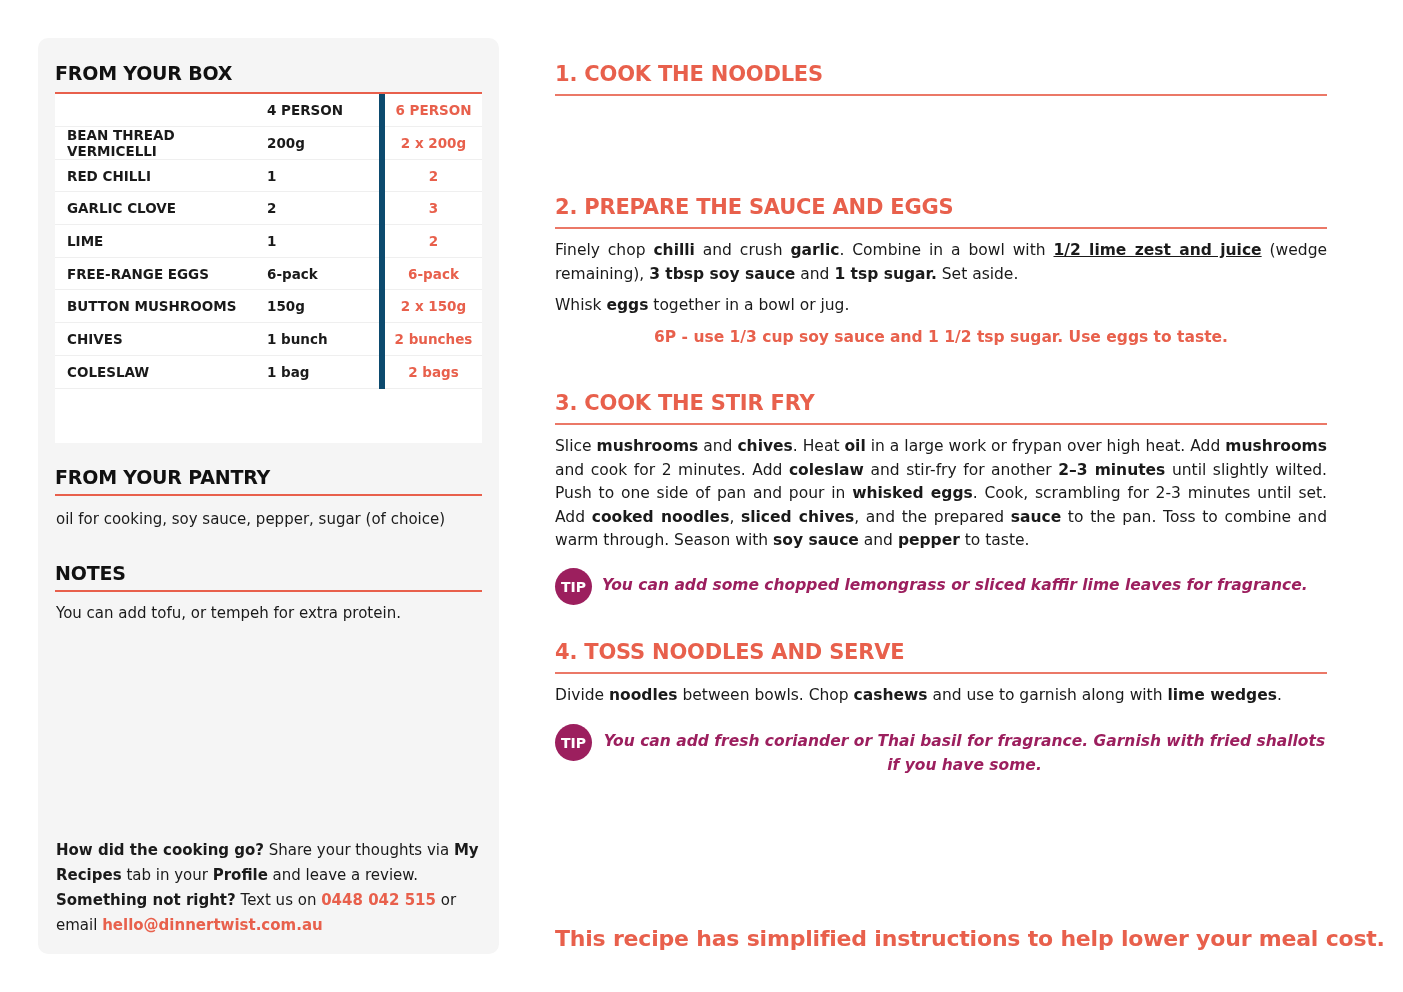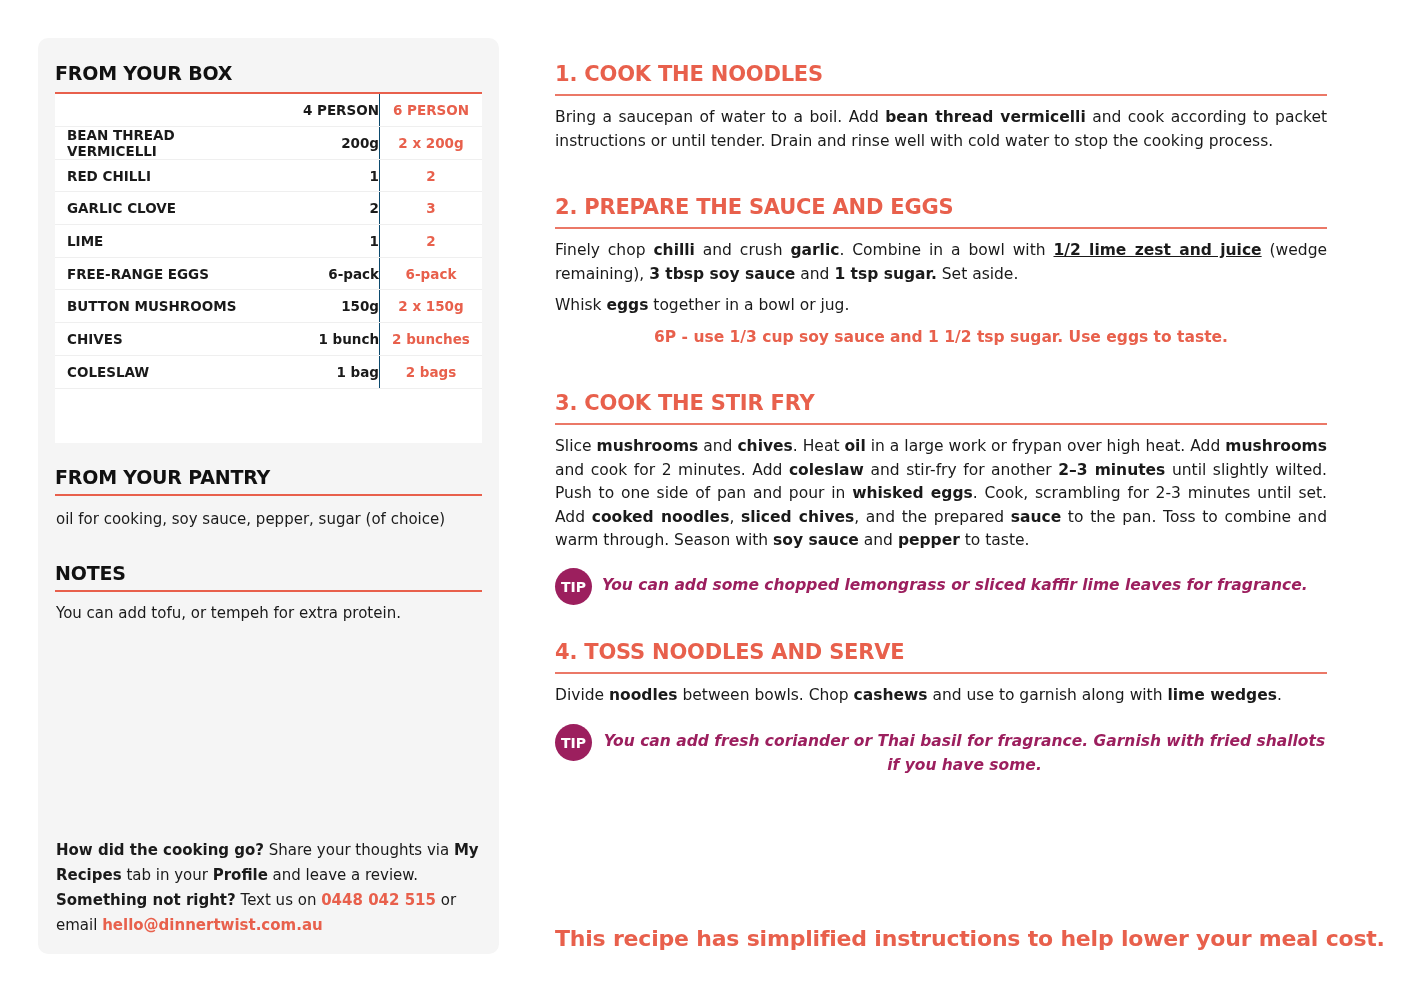--- a/index.html
+++ b/index.html
@@ -5,21 +5,21 @@
   html, body { margin:0; padding:0; background:#ffffff; }
   body { width:1403px; height:992px; position:relative; font-family:"DejaVu Sans", sans-serif; color:#1a1a1a; overflow:hidden; }
   .left-panel { position:absolute; left:38px; top:38px; width:461px; height:916px; background:#f5f5f5; border-radius:10px; }
   .sec-title { position:absolute; left:17px; font-size:19px; font-weight:bold; color:#111; letter-spacing:-0.2px; }
   .sec-rule { position:absolute; left:17px; width:427px; height:2px; background:#e8604c; }
   .table-box { position:absolute; left:17px; top:56px; width:427px; height:349px; background:#ffffff; }
   table.ing { border-collapse:collapse; width:427px; font-size:13.5px; font-weight:bold; }
   table.ing td, table.ing th { height:31.7px; padding:0; border-bottom:1px solid #efefef; }
   table.ing th { font-weight:bold; font-size:13.5px; }
   table.ing td.name { padding-left:12px; text-align:left; width:200px; color:#1a1a1a; }
-  table.ing td.q4, table.ing th.q4 { text-align:right; width:112px; color:#1a1a1a; border-right:1px solid #0c4a6e; }
+  table.ing td.q4, table.ing th.q4 { text-align:left; width:112px; color:#1a1a1a; border-right:6px solid #0c4a6e; }
   table.ing td.q6, table.ing th.q6 { text-align:center; color:#e8604c; }
   .para { position:absolute; font-size:15px; line-height:23.5px; }
   .right { position:absolute; left:555px; width:772px; }
   .step-title { font-size:21px; font-weight:bold; color:#e8604c; letter-spacing:-0.2px; }
   .step-rule { height:2px; background:#e8604c; margin-top:8px; opacity:0.85; }
   .step-text { font-size:15.5px; line-height:23.5px; text-align:justify; color:#1a1a1a; }
   .accent { color:#e8604c; font-weight:bold;text-align:center; }
   .tip-row { position:absolute; display:flex; align-items:flex-start; }
   .tip-badge { width:37px; height:37px; border-radius:50%; background:#9c1f5e; color:#fff; font-weight:bold; font-size:14px; display:flex; align-items:center; justify-content:center; flex:none; }
   .tip-text { color:#9c1f5e; font-style:italic; font-weight:bold; font-size:15.5px; line-height:23.5px; margin-left:10px; margin-top:6px;text-align:center; }
@@ -97,21 +97,20 @@
   <div class="para" style="left:18px; top:800px; width:425px; line-height:25px;">
     <b>How did the cooking go?</b><span> Share your thoughts via </span><b>My Recipes</b><span> tab in your </span><b>Profile</b><span> and leave a review.</span><br>
     <b>Something not right?</b><span> Text us on </span><span class="accent">0448 042 515</span><span> or email </span><span class="accent">hello@dinnertwist.com.au</span>
   </div>
 </div>
 
 <div id="steps">
     <div class="right" style="top: 62px;">
       <div class="step-title">1. COOK THE NOODLES</div>
       <div class="step-rule"></div>
-      <div class="step-text" style="margin-top: 10px;"><span>Bring a saucepan of water to a boil. Add </span><b>bean thread vermicelli</b><span> and cook according to packet instructions or until tender. Drain and rinse well with cold water to stop the cooking process.</span></div>
     </div>
     <div class="right" style="top: 195px;">
       <div class="step-title">2. PREPARE THE SAUCE AND EGGS</div>
       <div class="step-rule"></div>
       <div class="step-text" style="margin-top: 10px;"><span>Finely chop </span><b>chilli</b><span> and crush </span><b>garlic</b><span>. Combine in a bowl with </span><b style="text-decoration: underline;">1/2 lime zest and juice</b><span> (wedge remaining), </span><b>3 tbsp soy sauce</b><span> and </span><b>1 tsp sugar.</b><span> Set aside.</span></div>
       <div class="step-text" style="margin-top: 8px;"><span>Whisk </span><b>eggs</b><span> together in a bowl or jug.</span></div>
       <div class="step-text accent" style="margin-top: 8px;">6P - use 1/3 cup soy sauce and 1 1/2 tsp sugar. Use eggs to taste.</div>
     </div>
     <div class="right" style="top: 391px;">
       <div class="step-title">3. COOK THE STIR FRY</div>

